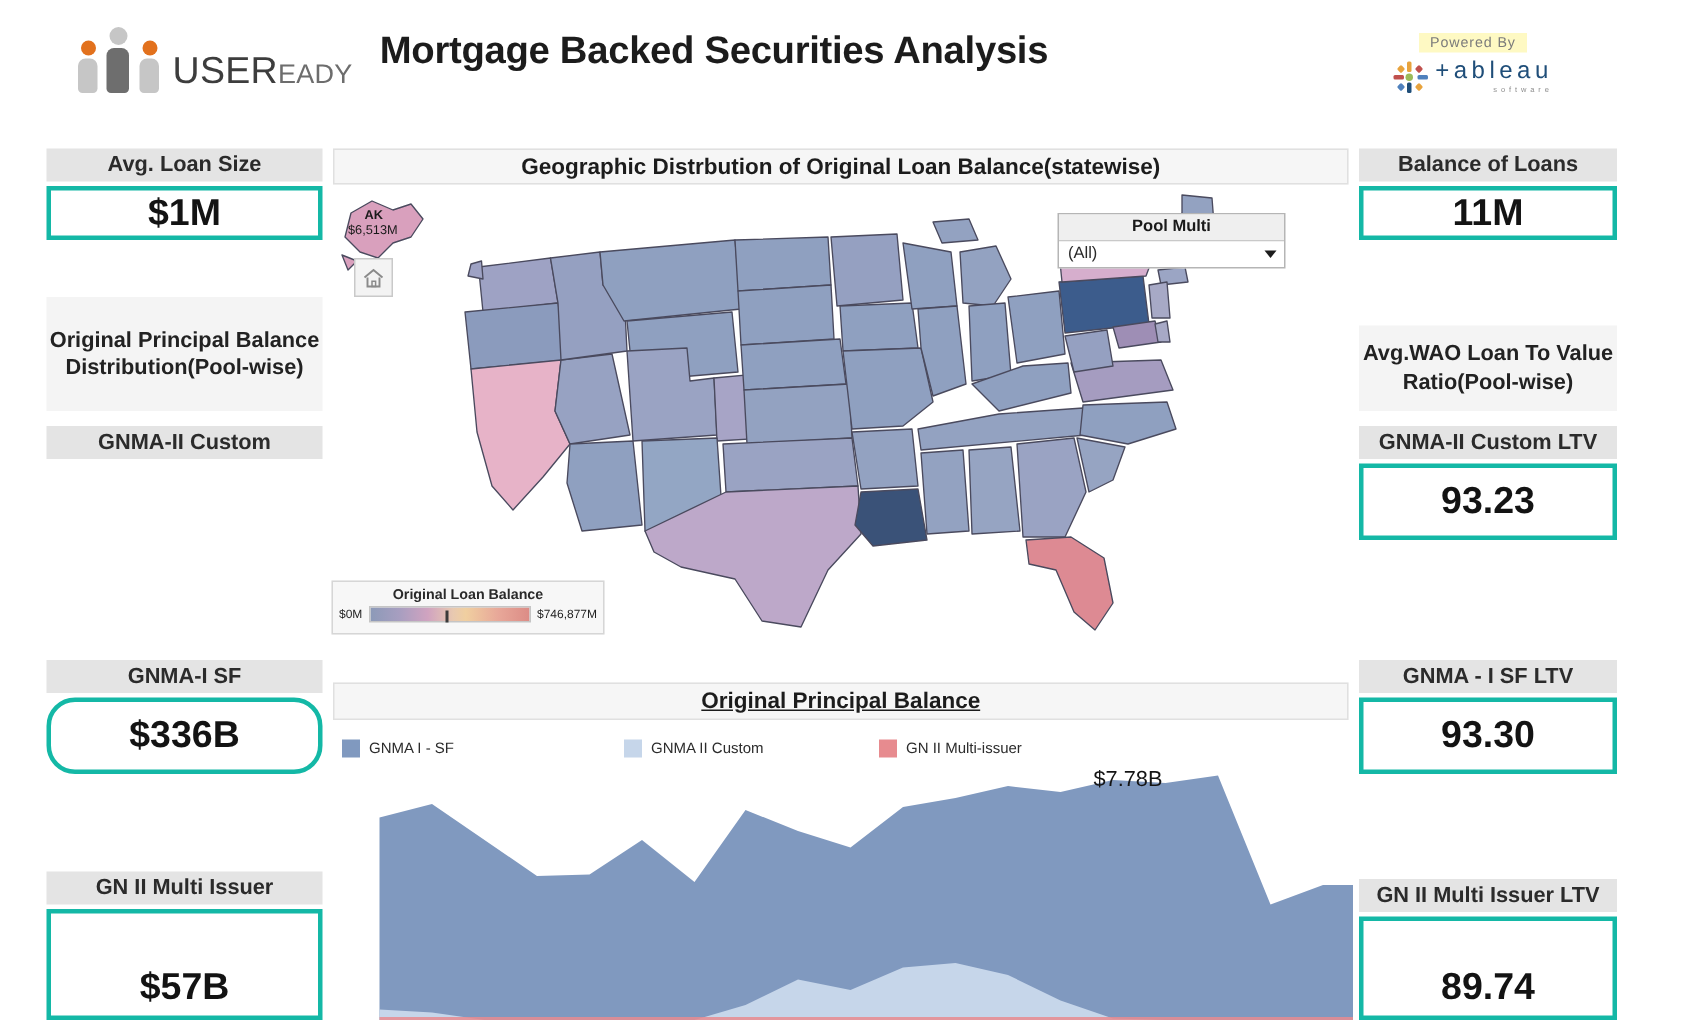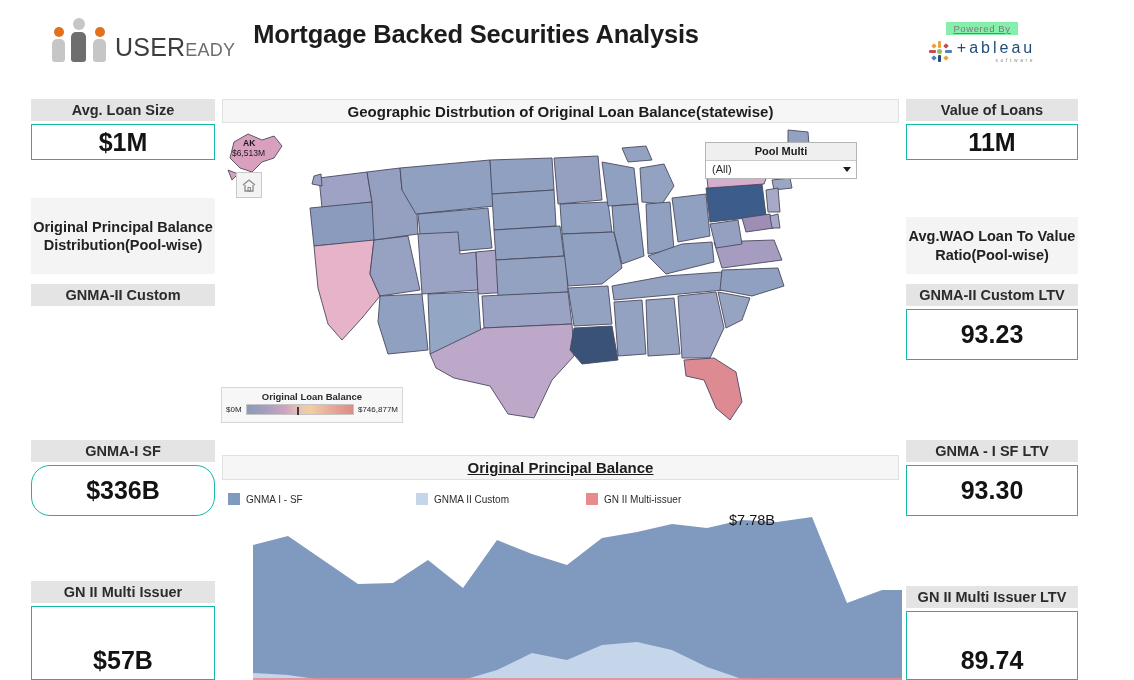--- a/index.html
+++ b/index.html
@@ -32,36 +32,36 @@
 
   .dash-title {
     position: absolute; left: 0; top: 20px; width: 952px;
     text-align: center; font-size: 25.5px; font-weight: bold;
     color: #1c1c1c; letter-spacing: -.2px;
   }
 
   .tableau { position: absolute; right: 92px; top: 18px; width: 120px; text-align: center; }
   .tableau .pb {
     font-size: 9.5px; color: #7b7b7b; letter-spacing: .6px;
-    background: #86efac; display: inline-block; padding: 1px 7px 1px 7px; text-decoration: underline;
+    background: #fef9c3; display: inline-block; padding: 1px 7px 1px 7px;
   }
   .tab-row { display: flex; align-items: center; justify-content: center; gap: 4px; margin-top: 4px; }
   .tab-star { position: relative; width: 24px; height: 22px; }
   .tab-star i { position: absolute; display: block; border-radius: 1px; }
   .tab-word { font-size: 16px; letter-spacing: 3px; color: #1f4e79; line-height: 1; font-family: "Liberation Sans", sans-serif; }
   .tab-sub { font-size: 5px; letter-spacing: 2.6px; color: #8d8d8d; text-align: right; margin-top: 1px; }
 
   
   .kpi { position: absolute; }
   .kpi-head {
     background: #e4e4e4; color: #2b2b2b; font-weight: bold;
     text-align: center; display: flex; align-items: center; justify-content: center;
   }
   .kpi-val {
-    background: #ffffff; border: 1px solid #14b8a6;
+    background: #ffffff; border: 3px solid #14b8a6;
     display: flex; align-items: center; justify-content: center;
     font-weight: bold; color: #131313;
   }
   .kpi-section {
     position: absolute; background: #f4f4f4; color: #222;
     font-weight: bold; text-align: center;
     display: flex; align-items: center; justify-content: center;
     line-height: 1.25;
   }
 
@@ -188,21 +188,21 @@
     <div class="kpi-head" style="height:22px;font-size:14.5px;">GNMA-I SF</div>
     <div class="kpi-val" style="height:51px;font-size:25px;margin-top:3px;border-radius:19px;">$336B</div>
   </div>
 
   <div class="kpi" style="left:31px;top:581px;width:184px;">
     <div class="kpi-head" style="height:22px;font-size:14.5px;">GN II Multi Issuer</div>
     <div class="kpi-val" style="height:74px;font-size:25px;margin-top:3px;align-items:flex-end;padding-bottom:4px;">$57B</div>
   </div>
 
   <div class="kpi" style="left:906px;top:99px;width:172px;">
-    <div class="kpi-head" style="height:22px;font-size:14.5px;">Value of Loans</div>
+    <div class="kpi-head" style="height:22px;font-size:14.5px;">Balance of Loans</div>
     <div class="kpi-val" style="height:36px;font-size:25px;margin-top:3px;">11M</div>
   </div>
 
   <div class="kpi-section" style="left:906px;top:217px;width:172px;height:57px;font-size:14.5px;">Avg.WAO Loan To Value Ratio(Pool-wise)</div>
 
   <div class="kpi" style="left:906px;top:284px;width:172px;">
     <div class="kpi-head" style="height:22px;font-size:14.5px;">GNMA-II Custom LTV</div>
     <div class="kpi-val" style="height:51px;font-size:25px;margin-top:3px;">93.23</div>
   </div>
 

